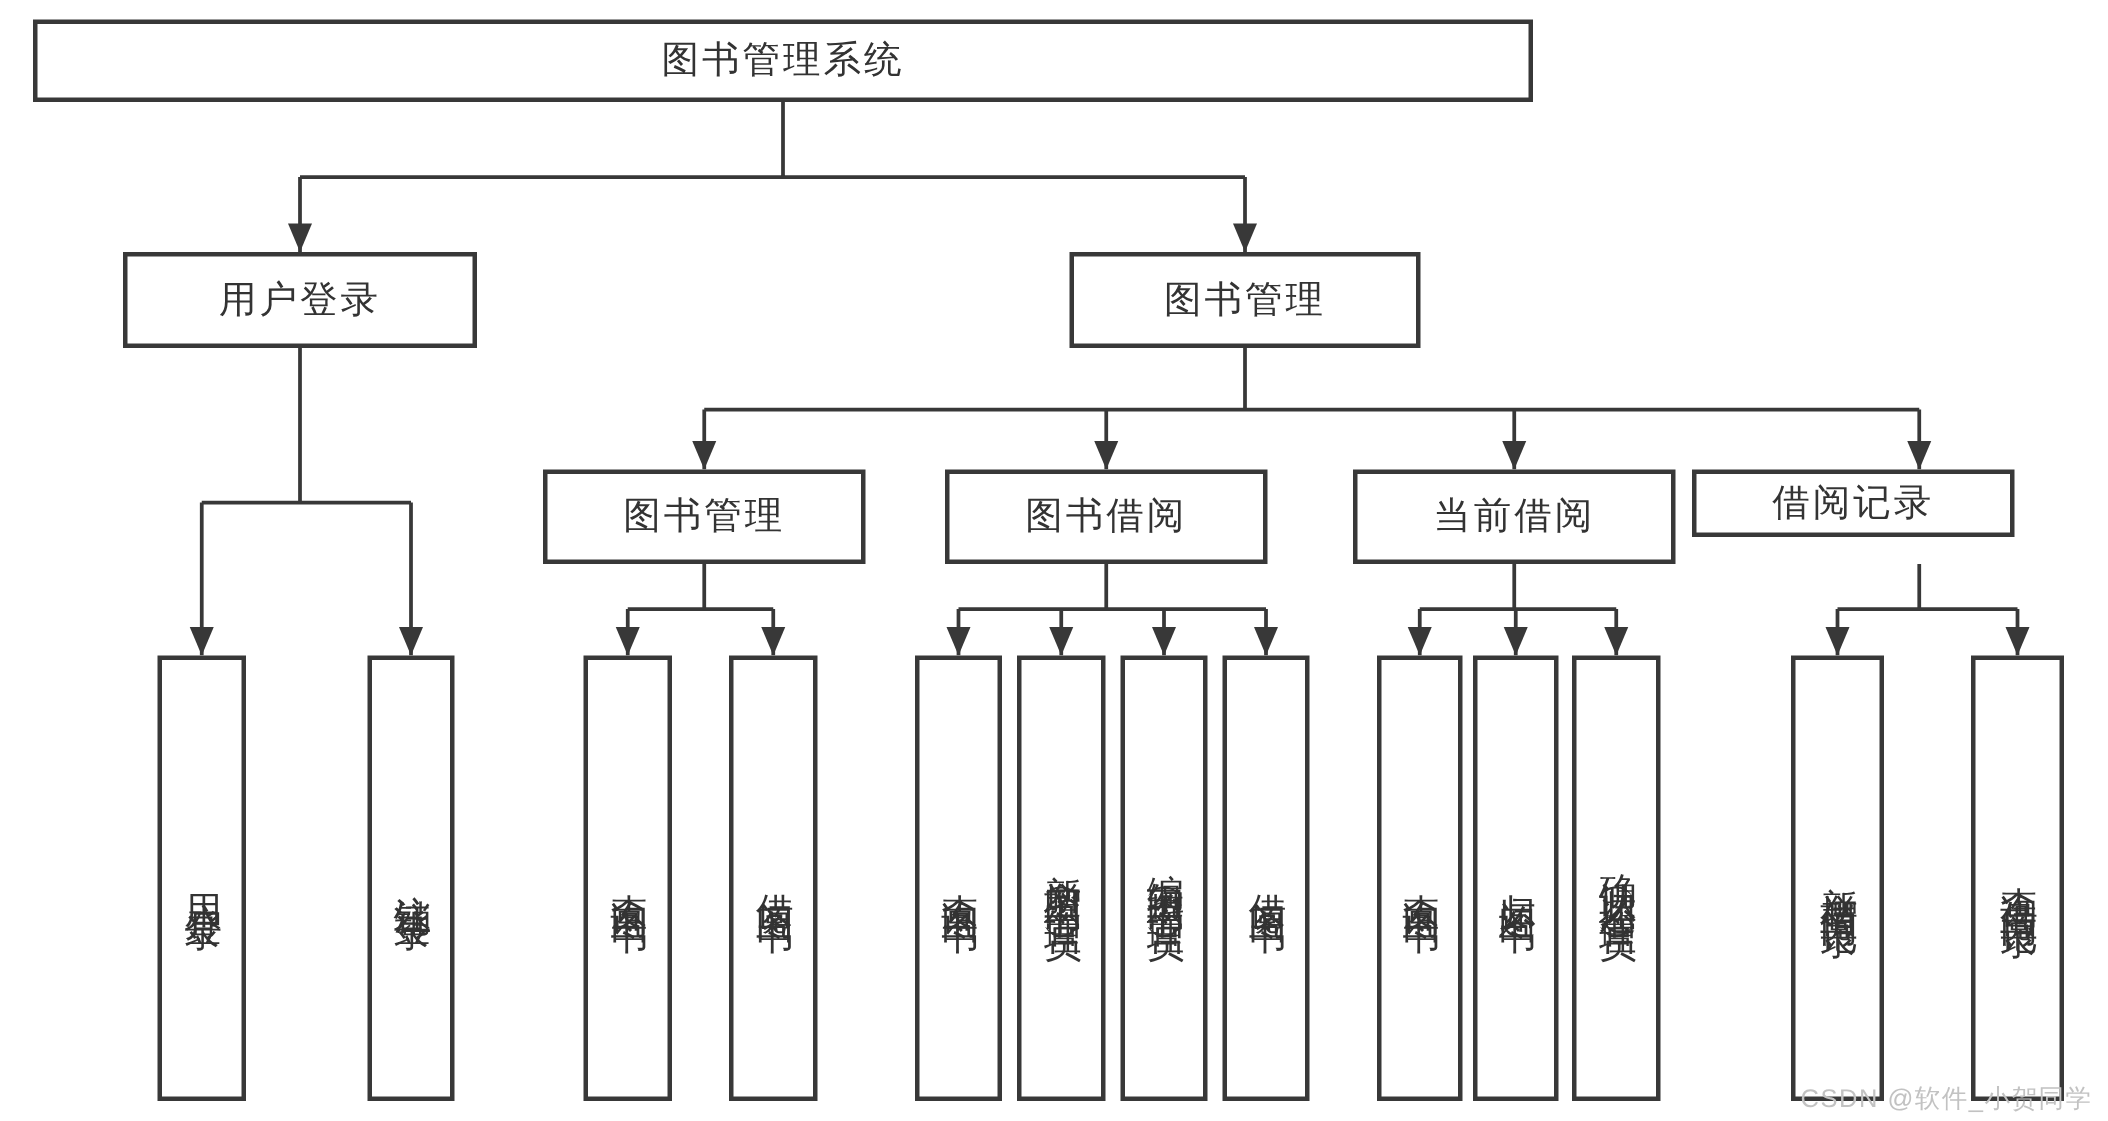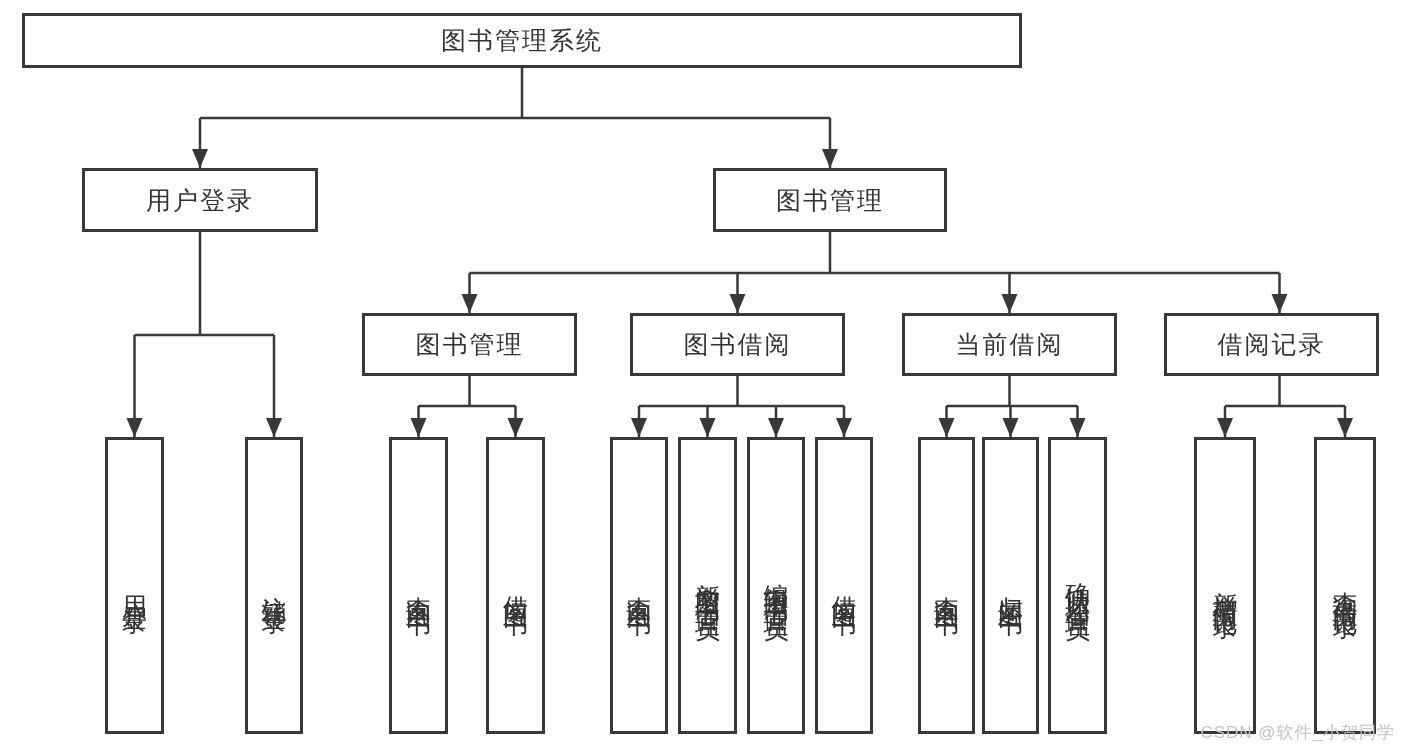--- a/index.html
+++ b/index.html
@@ -103,21 +103,21 @@
 
   <div class="node" style="left:362px; top:313px; width:215px; height:63px;">
     <span>图书管理</span>
   </div>
   <div class="node" style="left:630px; top:313px; width:215px; height:63px;">
     <span>图书借阅</span>
   </div>
   <div class="node" style="left:902px; top:313px; width:215px; height:63px;">
     <span>当前借阅</span>
   </div>
-  <div class="node" style="left:1164px; top:313px; width:215px; height:63px;">
+  <div class="node" style="left:1128px; top:313px; width:215px; height:45px;">
     <span>借阅记录</span>
   </div>
 
   <div class="node" style="left:105px; top:437px; width:59px; height:297px;">
     <span class="vtext">用户登录</span>
   </div>
   <div class="node" style="left:245px; top:437px; width:58px; height:297px;">
     <span class="vtext">注销登录</span>
   </div>
 

